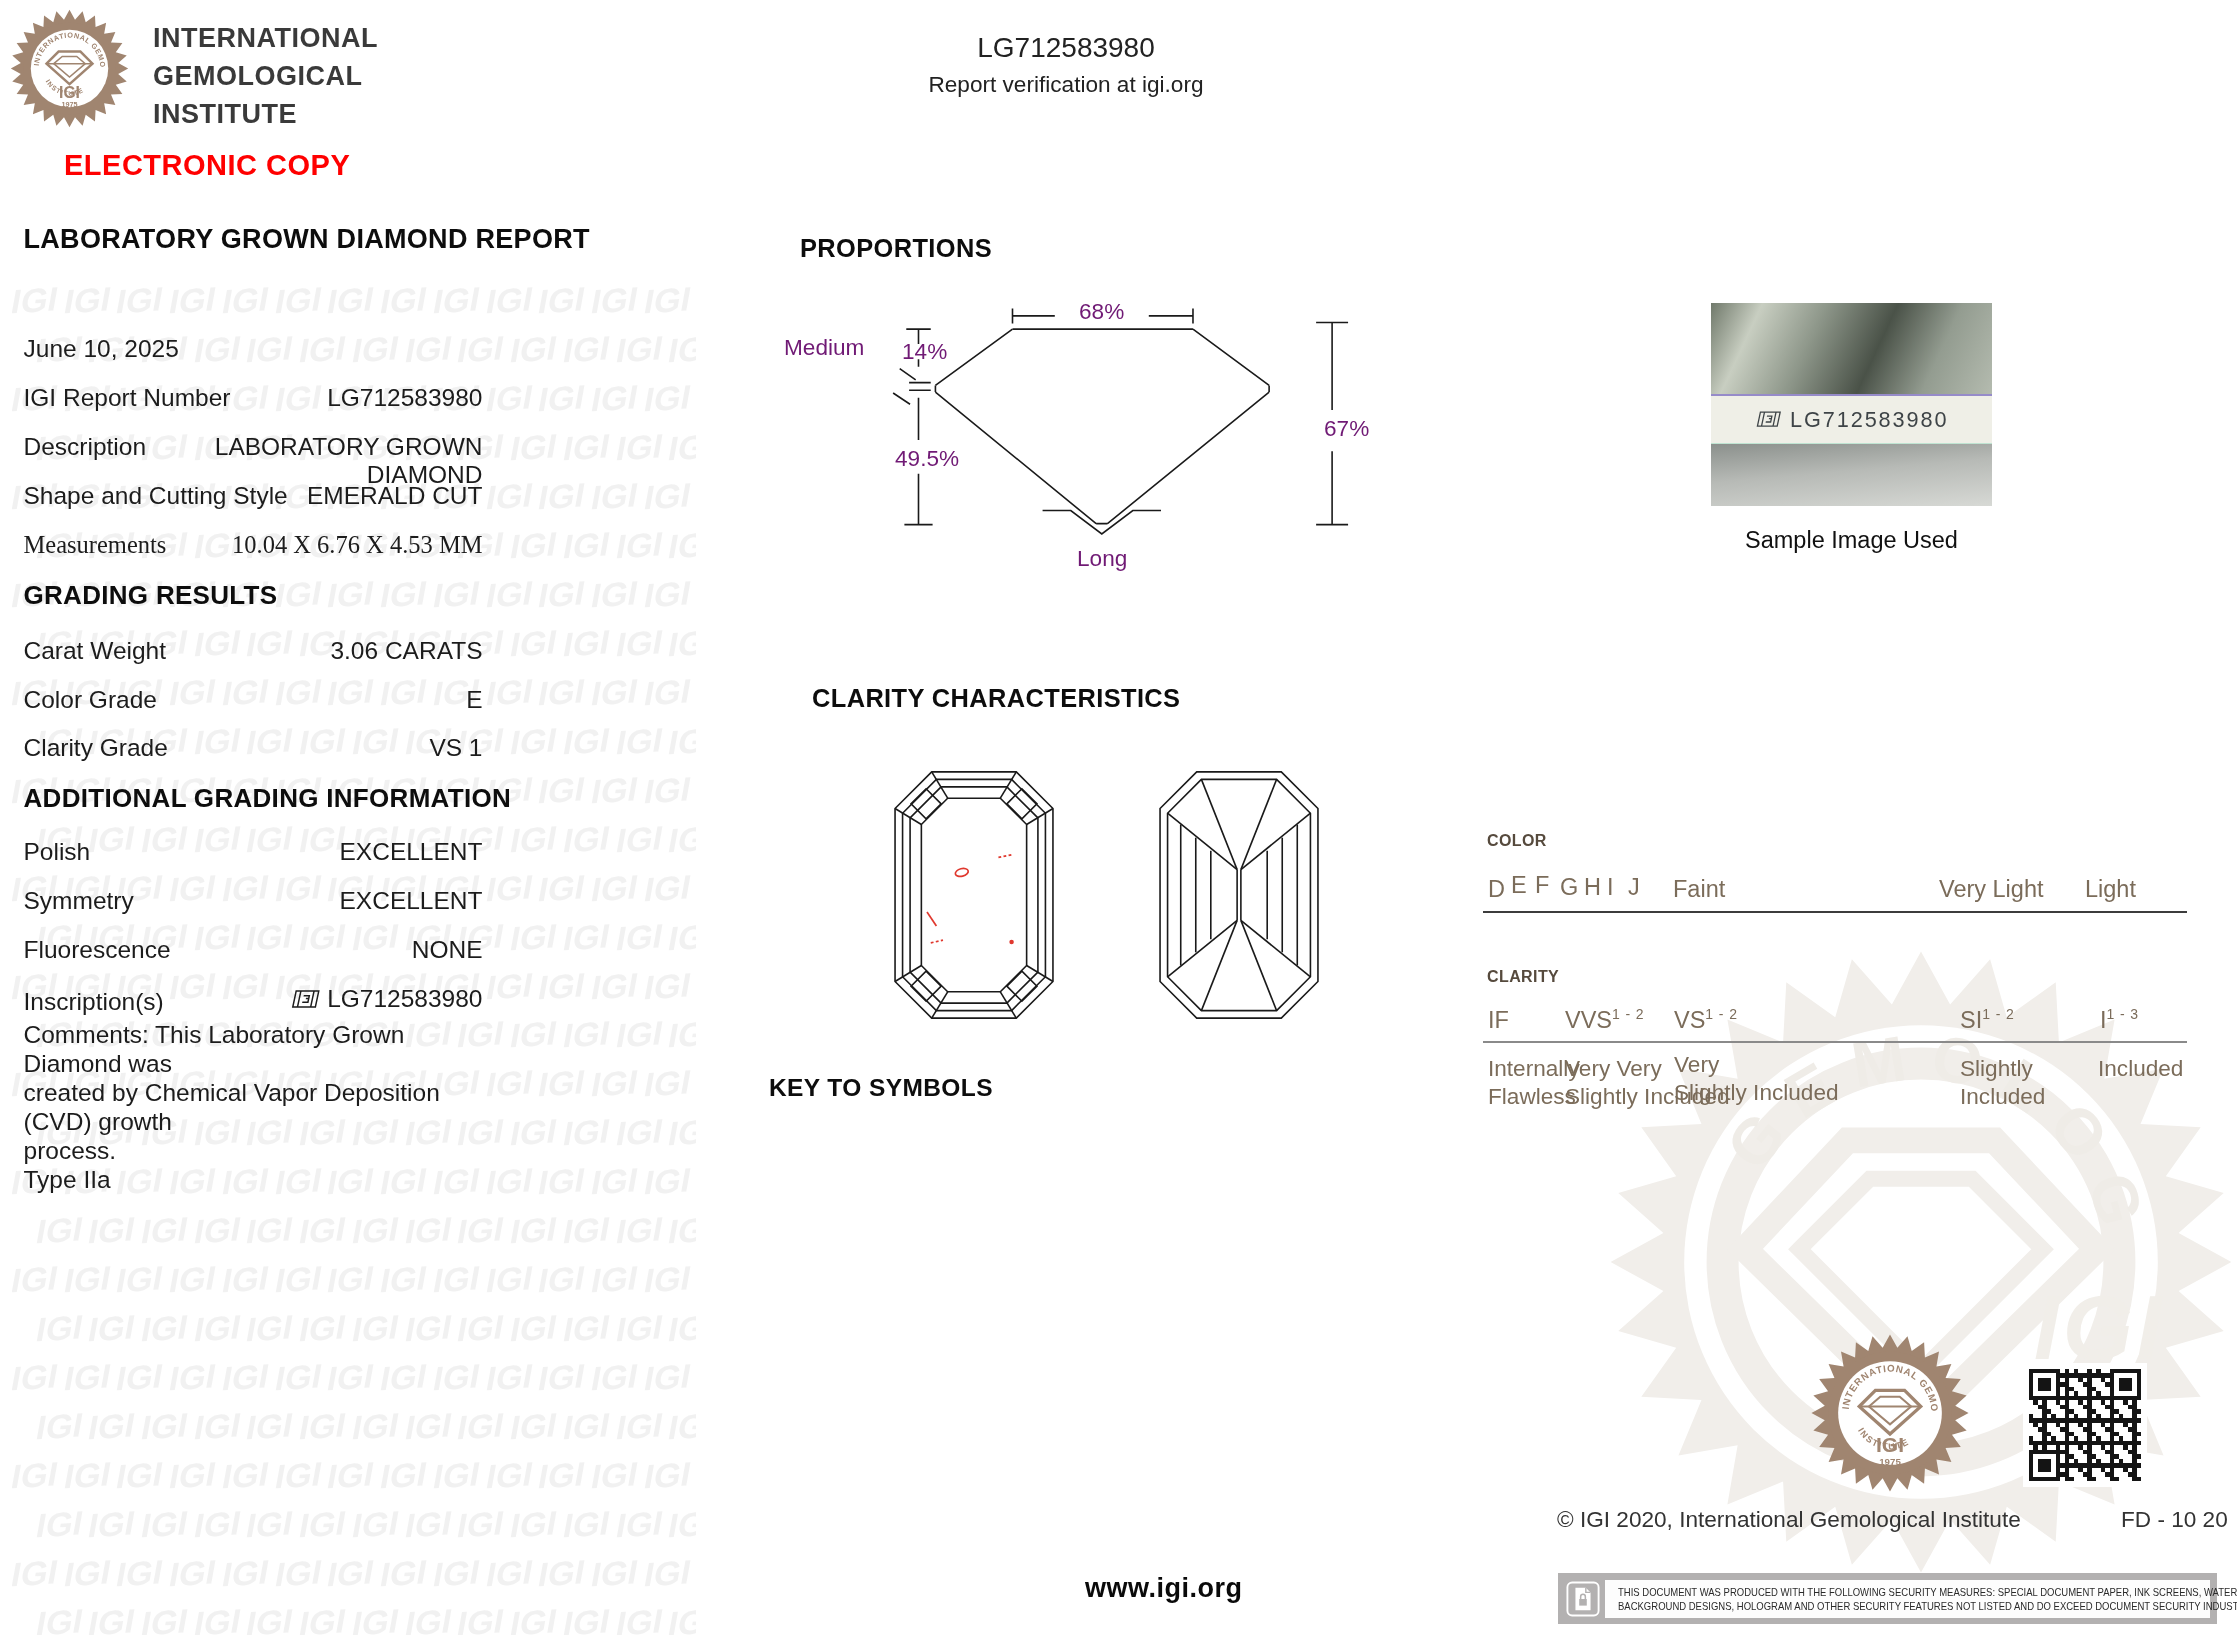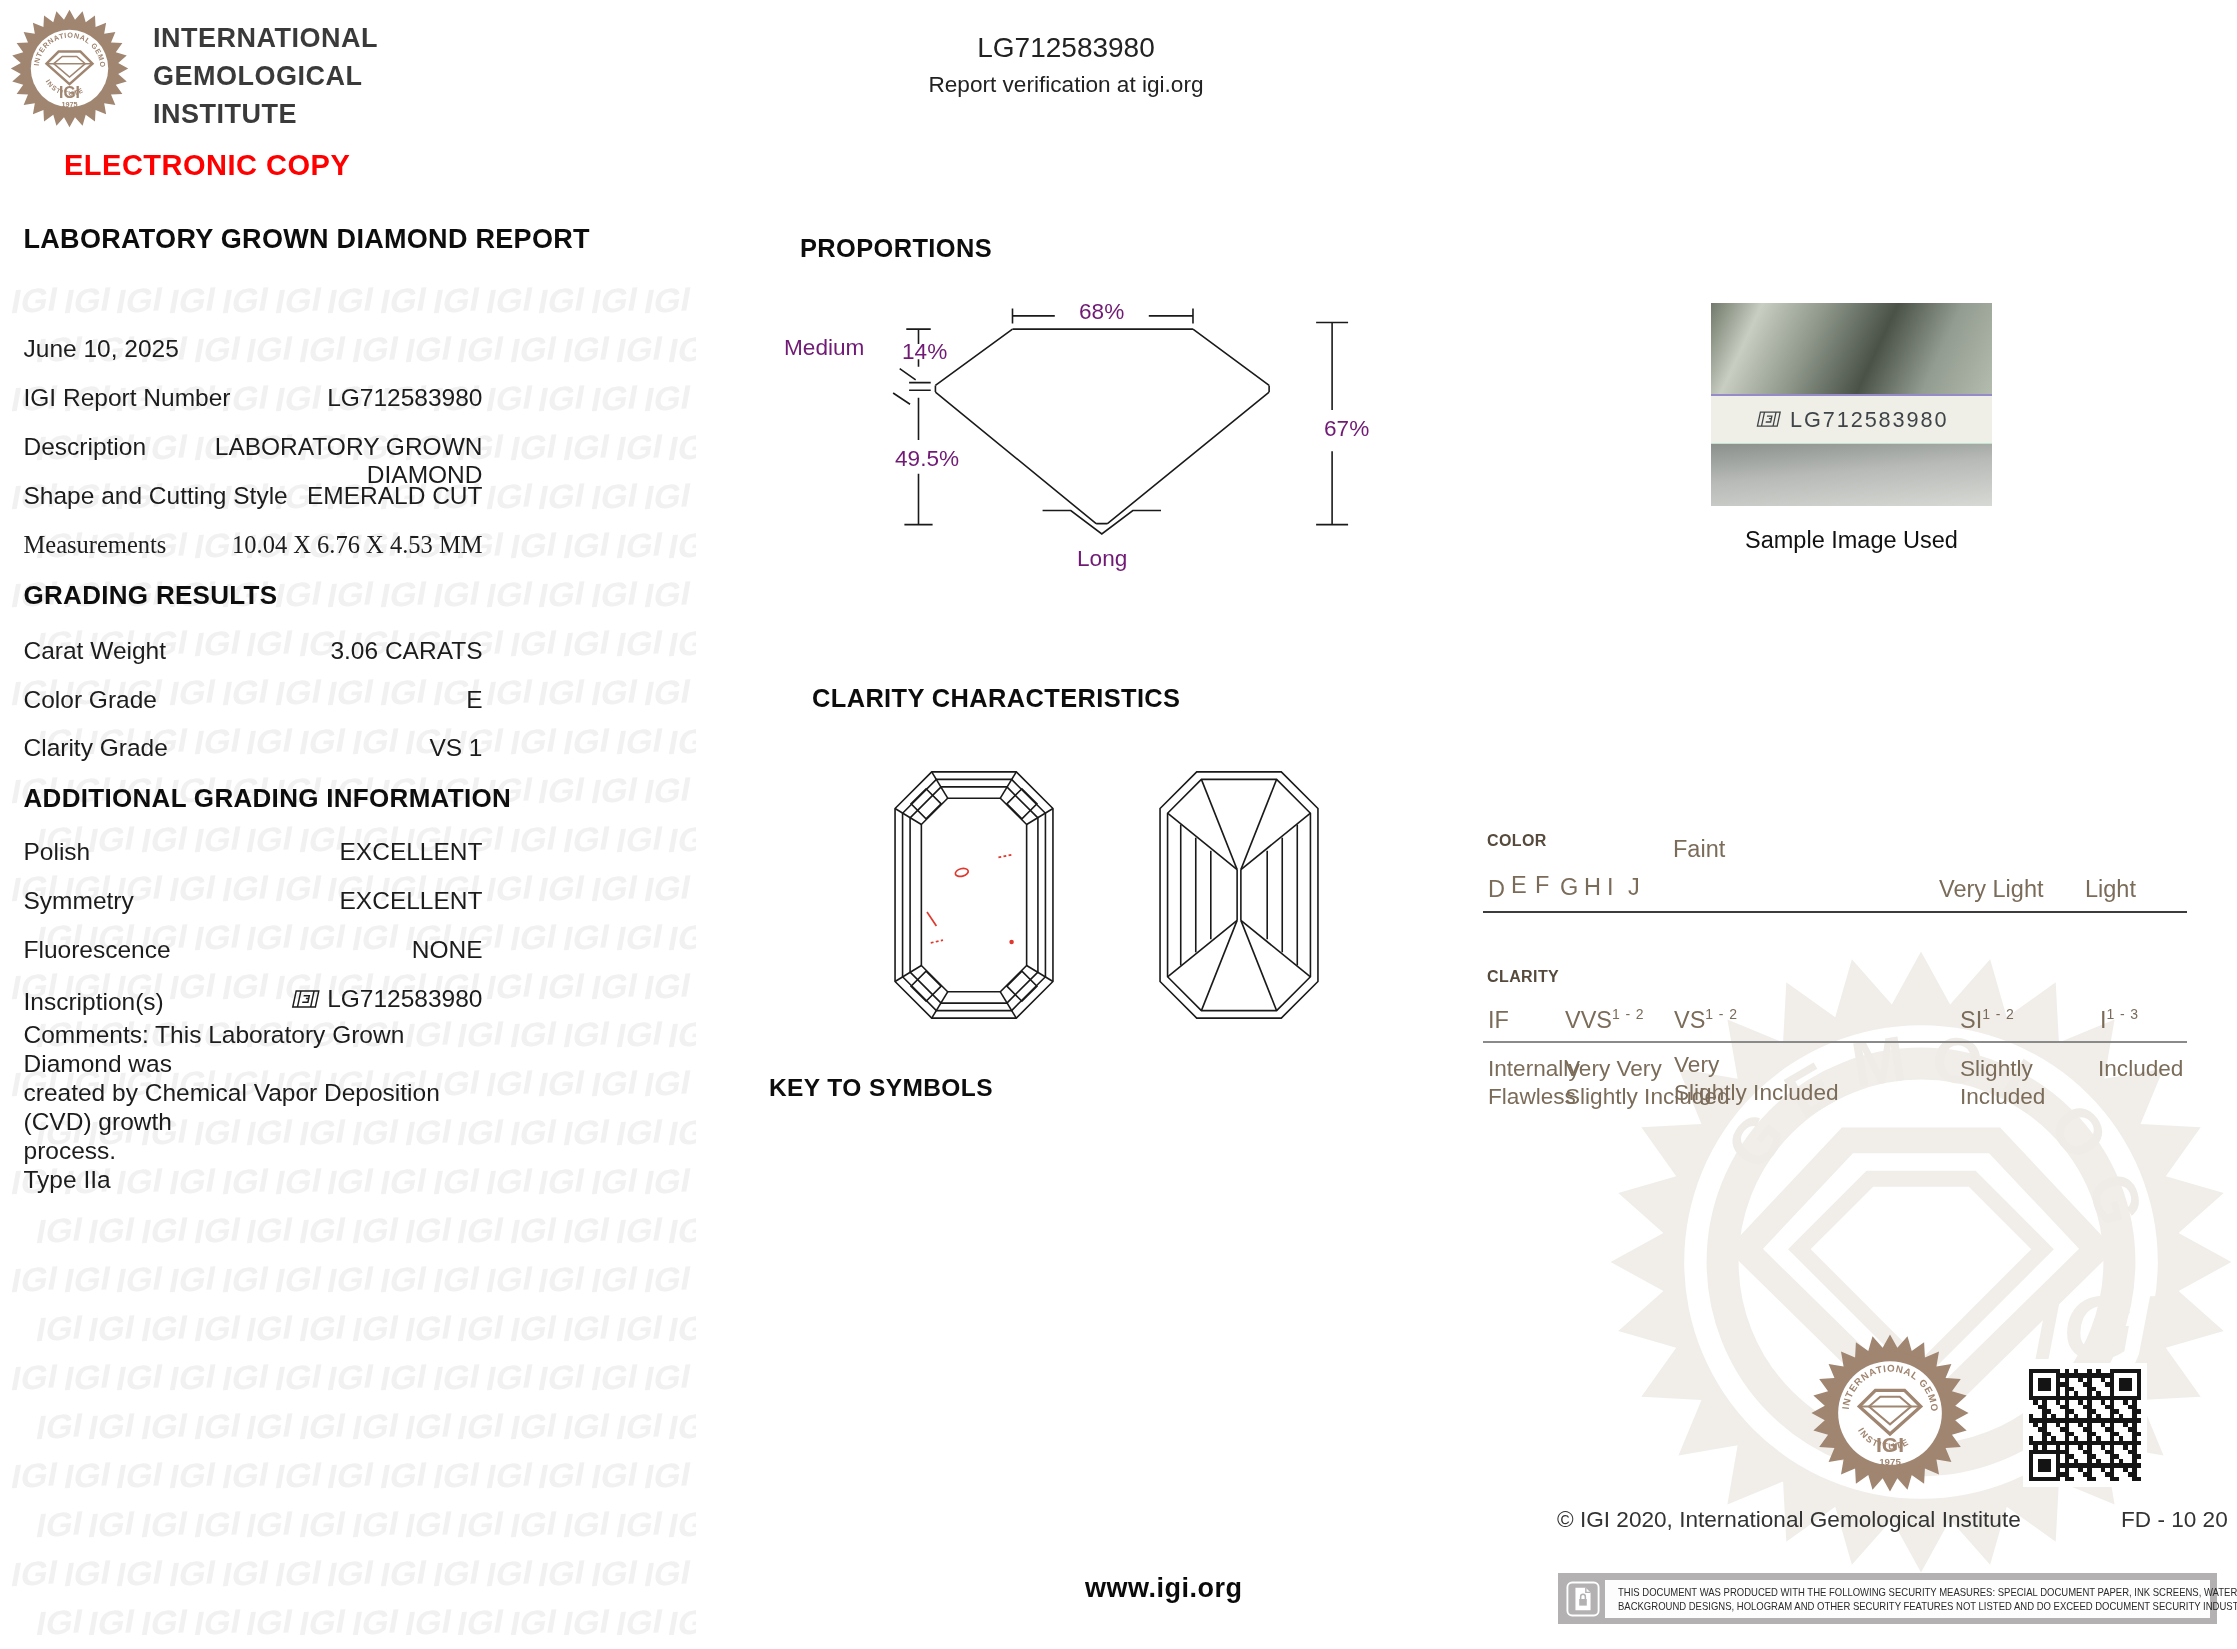--- a/index.html
+++ b/index.html
@@ -636,21 +636,21 @@
   <div class="abs z2 h-center" style="left:769px;top:1074px;font-size:24.5px;">KEY TO SYMBOLS</div>
 
   <div class="abs z2 scale-h" style="left:1487px;top:832px;">COLOR</div>
   <span class="abs z2 scale-t" style="left:1488px;top:876px;">D</span>
   <span class="abs z2 scale-t" style="left:1511px;top:872px;">E</span>
   <span class="abs z2 scale-t" style="left:1535px;top:872px;">F</span>
   <span class="abs z2 scale-t" style="left:1560px;top:874px;">G</span>
   <span class="abs z2 scale-t" style="left:1584px;top:874px;">H</span>
   <span class="abs z2 scale-t" style="left:1607px;top:874px;">I</span>
   <span class="abs z2 scale-t" style="left:1628px;top:874px;">J</span>
-  <span class="abs z2 scale-t" style="left:1673px;top:836px;">Faint</span>
+  <span class="abs z2 scale-t" style="left:1673px;top:876px;">Faint</span>
   <span class="abs z2 scale-t" style="left:1939px;top:876px;">Very Light</span>
   <span class="abs z2 scale-t" style="left:2085px;top:876px;">Light</span>
   <div class="abs z2 rule" style="left:1483px;top:911px;width:704px;background:#3c3c3c;"></div>
 
   <div class="abs z2 scale-h" style="left:1487px;top:968px;">CLARITY</div>
   <span class="abs z2 scale-t" style="left:1488px;top:1006px;"><span>IF</span><sup></sup></span>
   <span class="abs z2 scale-t" style="left:1565px;top:1006px;"><span>VVS</span><sup>1 - 2</sup></span>
   <span class="abs z2 scale-t" style="left:1674px;top:1006px;"><span>VS</span><sup>1 - 2</sup></span>
   <span class="abs z2 scale-t" style="left:1960px;top:1006px;"><span>SI</span><sup>1 - 2</sup></span>
   <span class="abs z2 scale-t" style="left:2100px;top:1006px;"><span>I</span><sup>1 - 3</sup></span>

